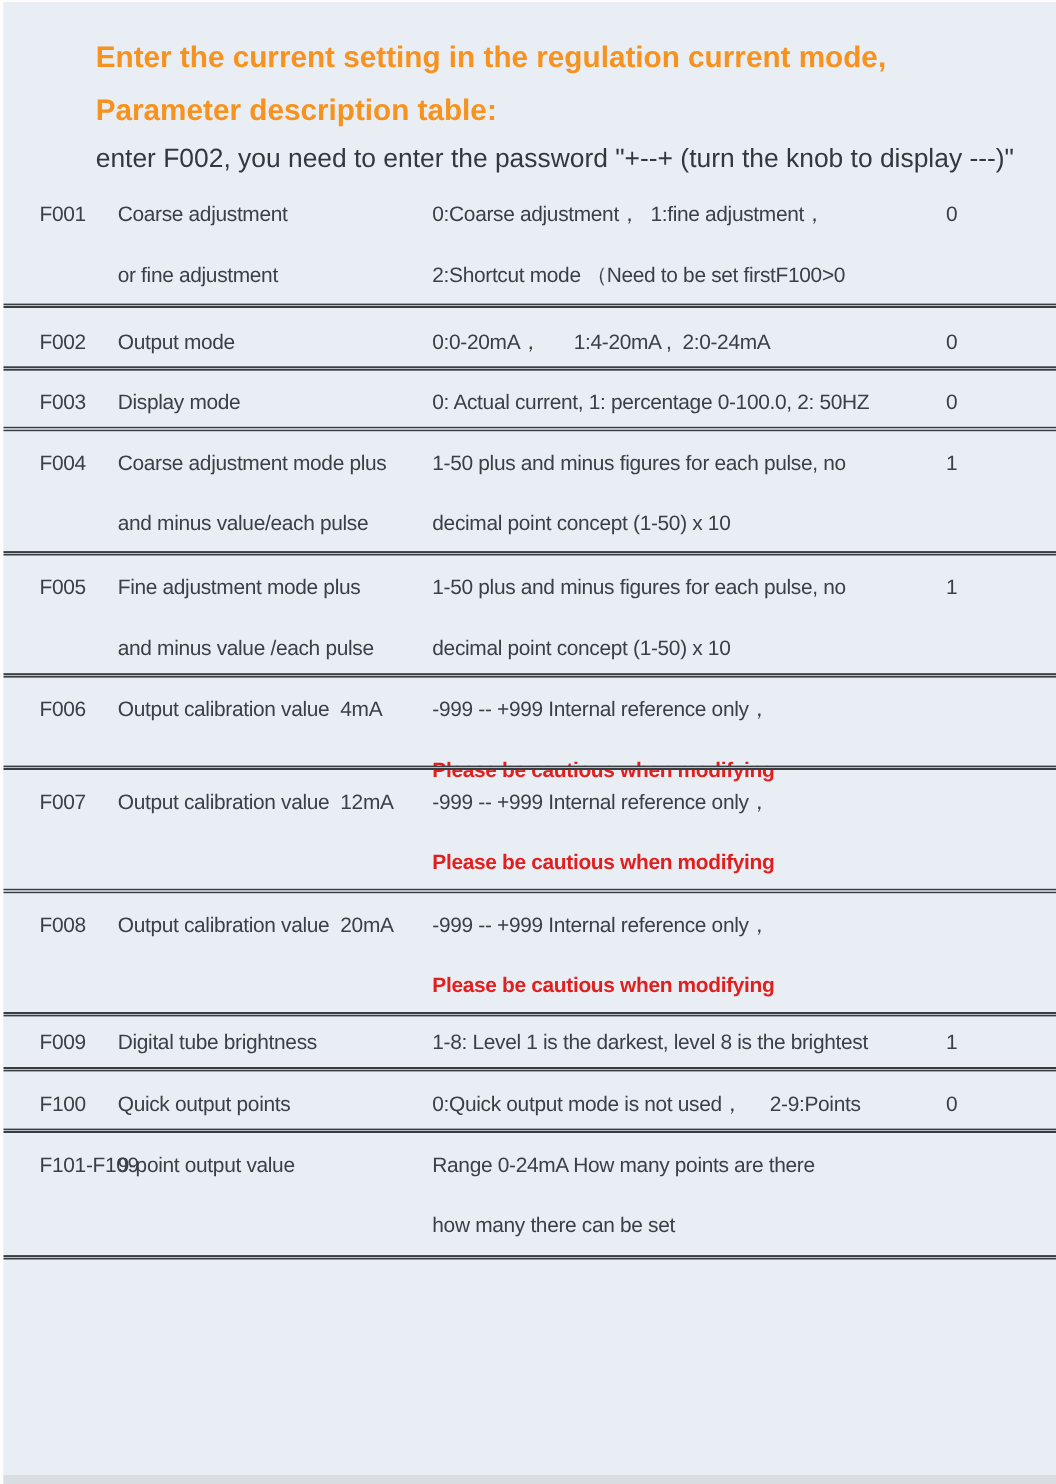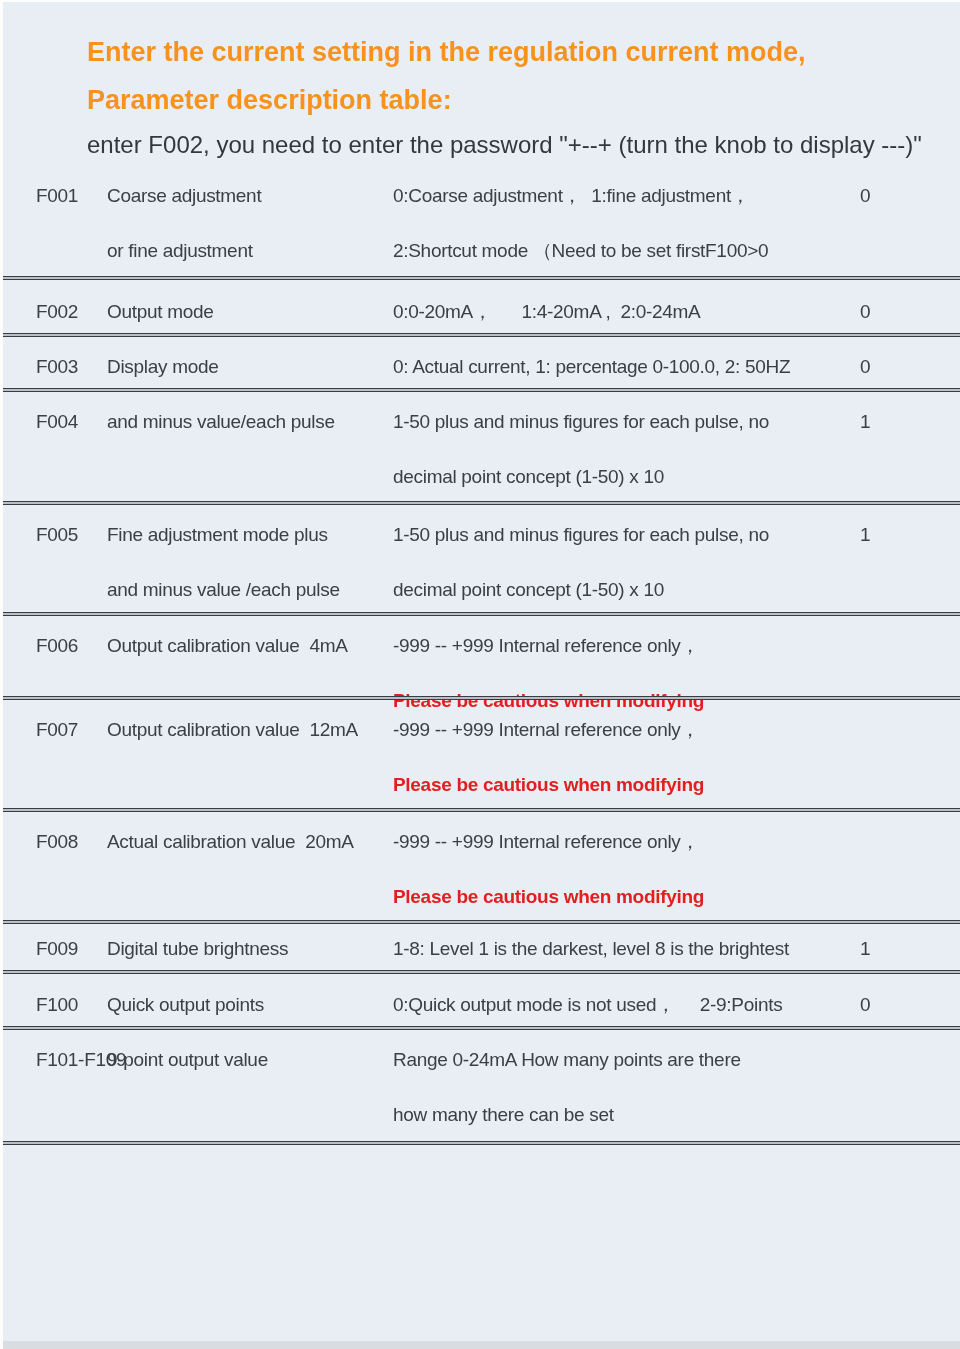--- a/index.html
+++ b/index.html
@@ -124,20 +124,21 @@
     <div class="cell c-def">
         <div class="ln">0</div>
       </div>
   </div>
 
   <div class="row tall rh113">
     <div class="cell c-serial">
         <div class="ln">F004</div>
       </div>
     <div class="cell c-desc">
+      <div class="ln">Coarse adjustment mode plus</div>
       <div class="ln">and minus value/each pulse</div>
     </div>
     <div class="cell c-rem">
       <div class="ln">1-50 plus and minus figures for each pulse, no</div>
       <div class="ln">decimal point concept (1-50) x 10</div>
     </div>
     <div class="cell c-def">
         <div class="ln">1</div>
       </div>
   </div>
@@ -189,21 +190,21 @@
     <div class="cell c-def">
         <div class="ln"></div>
       </div>
   </div>
 
   <div class="row tall rh112">
     <div class="cell c-serial">
         <div class="ln">F008</div>
       </div>
     <div class="cell c-desc">
-        <div class="ln">Actual calibration value  20mA</div>
+        <div class="ln">Output calibration value  20mA</div>
       </div>
     <div class="cell c-rem">
       <div class="ln">-999 -- +999 Internal reference only，</div>
       <div class="ln warn">Please be cautious when modifying</div>
     </div>
     <div class="cell c-def">
         <div class="ln"></div>
       </div>
   </div>
 

